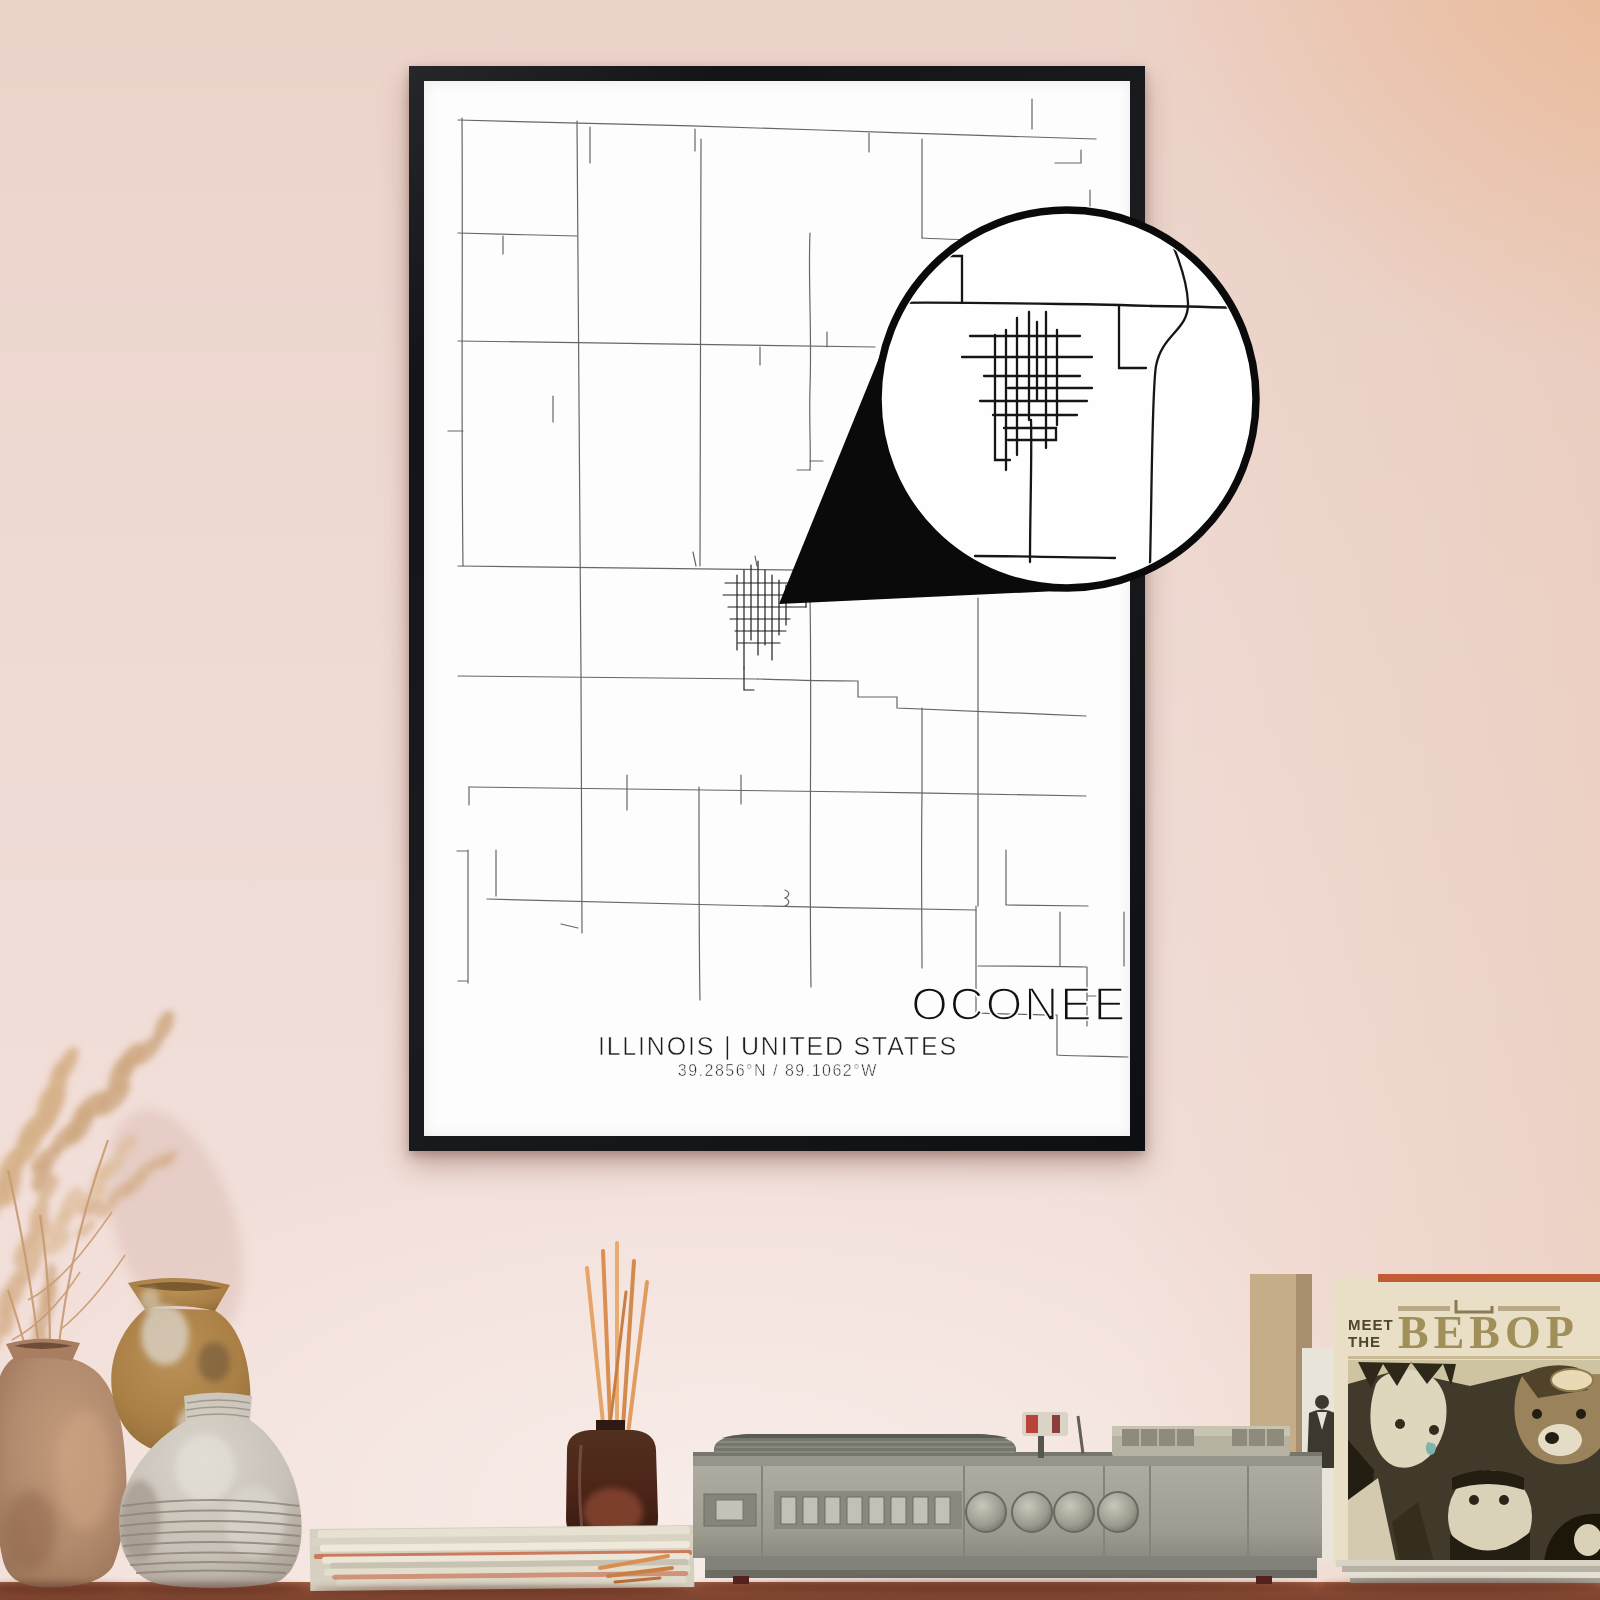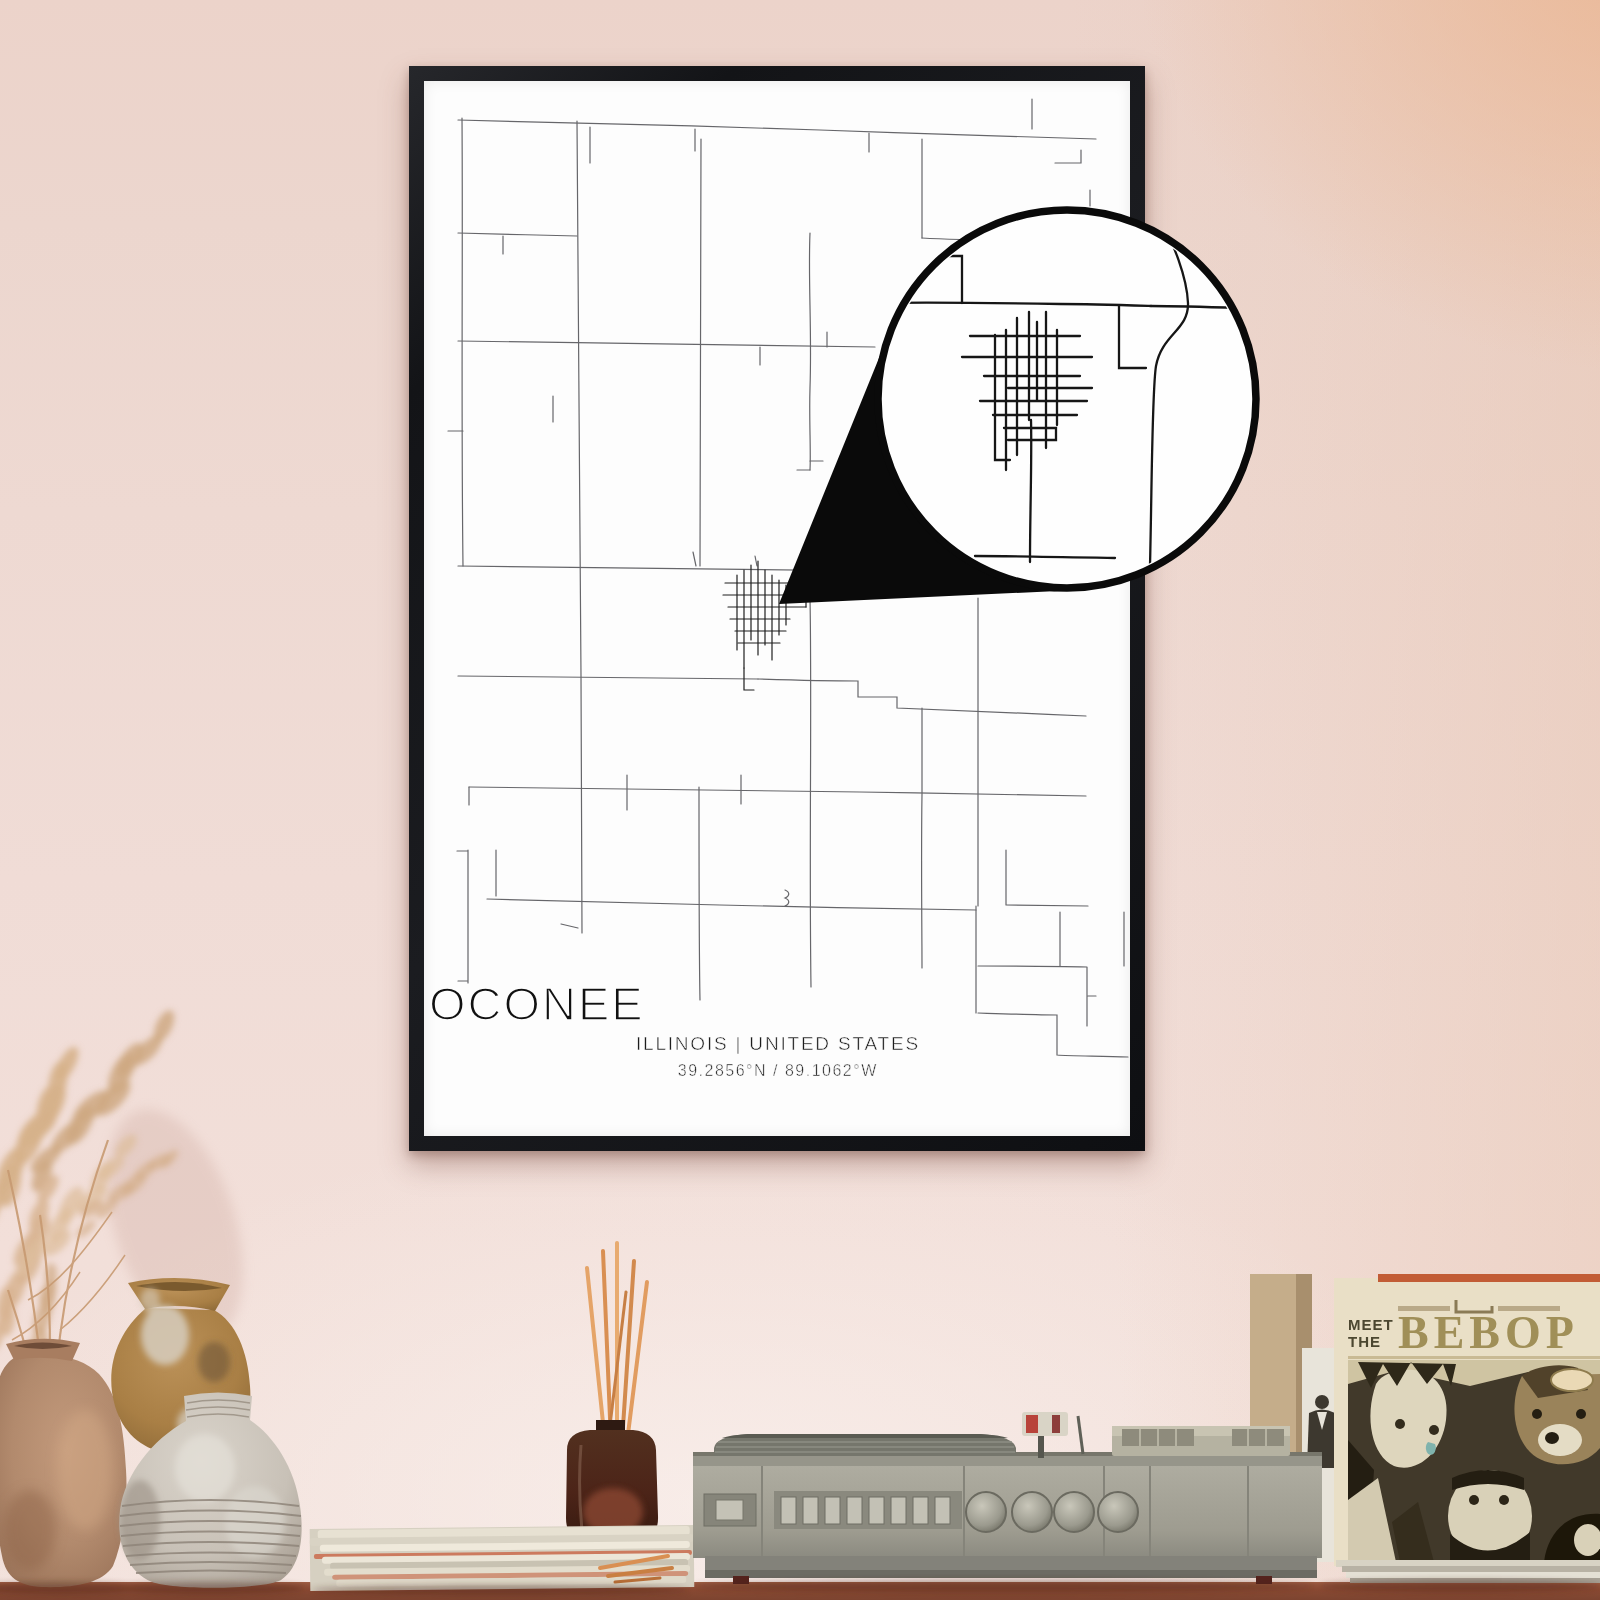--- a/index.html
+++ b/index.html
@@ -148,25 +148,25 @@
     <path d="M980,401 L1087,401"></path>
       <path d="M993,415 L1077,415"></path>
     <path d="M1004,428 L1056,428 L1056,440 L1008,440"></path>
 
     <path d="M1031,420 C1032,460 1030,510 1030,562"></path>
 
     <path d="M975,556 C1010,556 1060,557 1115,558"></path>
   </g>
 </svg>
 
-<div class="abs" id="title" style="left:427px;top:980px;width:700px;text-align:left;
+<div class="abs" id="title" style="left:427px;top:980px;width:700px;text-align:right;
   font-size:47px;line-height:1;color:#111;letter-spacing:2px;text-indent:2px;-webkit-text-stroke:1.7px #fdfdfd;">OCONEE</div>
 
 <div class="abs" id="sub1" style="left:427px;top:1034px;width:700px;text-align:center;
-  font-size:19px;line-height:1;color:#1d1d1d;letter-spacing:1.8px;text-indent:1.8px;-webkit-text-stroke:0.5px #fdfdfd;">ILLINOIS&nbsp;|&nbsp;UNITED&nbsp;STATES</div>
+  font-size:25px;line-height:1;color:#1d1d1d;letter-spacing:1.8px;text-indent:1.8px;-webkit-text-stroke:0.5px #fdfdfd;">ILLINOIS&nbsp;|&nbsp;UNITED&nbsp;STATES</div>
 
 <div class="abs" id="sub2" style="left:427px;top:1063px;width:700px;text-align:center;
   font-size:16px;line-height:1;color:#1d1d1d;letter-spacing:1.5px;text-indent:1.5px;-webkit-text-stroke:0.5px #fdfdfd;">39.2856°N&nbsp;/&nbsp;89.1062°W</div>
 
 <svg class="abs" id="scenesvg" style="left:0;top:0" width="1600" height="1600" viewBox="0 0 1600 1600">
   <defs>
     <filter id="soft" x="-40%" y="-40%" width="180%" height="180%">
         <feGaussianBlur stdDeviation="6"></feGaussianBlur>
       </filter>
     <filter id="soft2" x="-40%" y="-40%" width="180%" height="180%">

